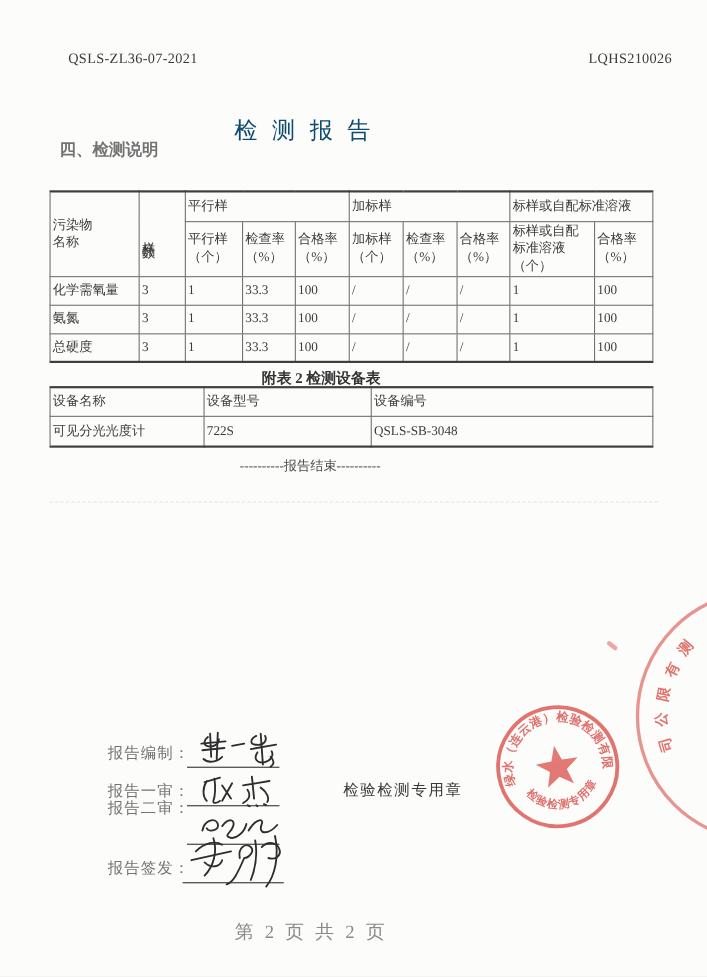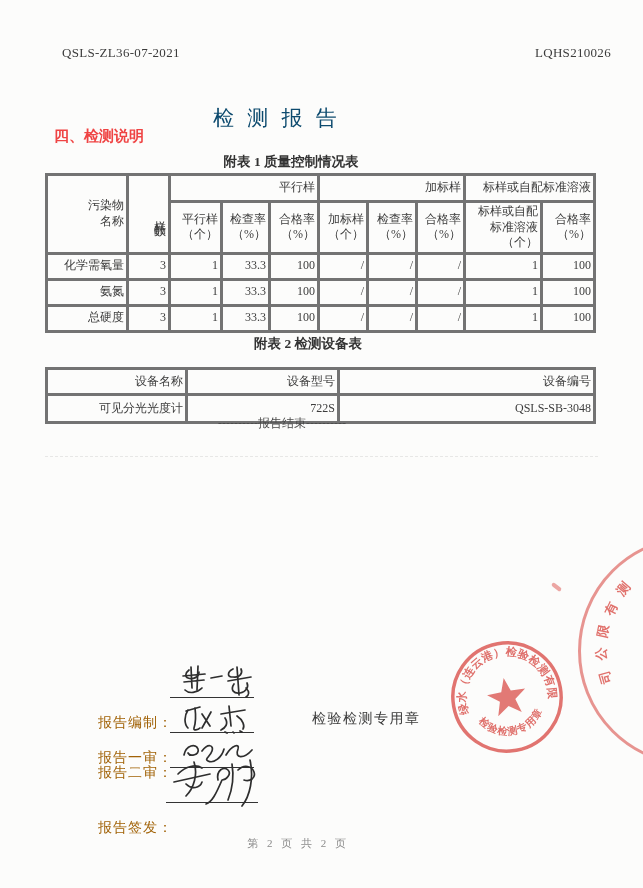--- a/index.html
+++ b/index.html
@@ -6,63 +6,62 @@
   .page{
     position:relative;width:643px;height:888px;margin:0 auto;
     background:#fcfcfb;overflow:hidden;
     font-family:"Liberation Serif","DejaVu Serif",serif;
     color:#3b3b3b;
   }
   .abs{position:absolute;}
   .doc-code{left:62px;top:45px;font-size:13px;letter-spacing:.3px;text-align:center;}
   .report-no{left:503px;top:45px;font-size:13px;letter-spacing:.3px;margin-left:32px;}
   .doc-title{left:213px;top:70px;font-size:21px;font-weight:400;letter-spacing:4px;color:#0c4a6e;margin-top:34px;}
-  .section-heading{left:54px;top:127px;font-size:15px;font-weight:700;color:#ef4444;}
+  .section-heading{left:54px;top:127px;font-size:15px;font-weight:700;color:#737373;}
   .tbl-caption{font-size:13.5px;font-weight:700;color:#333;transform:translateX(-50%);white-space:nowrap;}
   .cap1{left:291px;top:153px;}
-  .cap2{left:308px;top:335px;}
+  .cap2{left:292px;top:335px;}
 
   table.qtable{border-collapse:collapse;table-layout:fixed;font-size:12px;color:#3c3c3c;
     border-top:2.5px solid #3f3f3f;border-bottom:2.5px solid #3f3f3f;}
-  table.qtable td{border:3px solid #737373;text-align:right;vertical-align:middle;
+  table.qtable td{border:1px solid #737373;text-align:left;vertical-align:middle;
     padding:1px 2px;line-height:1.3;white-space:pre-line;overflow:hidden;}
   .t1{left:45px;top:173px;width:548px;}
-  .t2{left:45px;top:367px;width:548px;border-radius:24px;}
+  .t2{left:45px;top:351px;width:548px;border-radius:24px;}
   .vertical-label{writing-mode:vertical-lr;text-orientation:upright;letter-spacing:2px;line-height:1;display:inline-block;}
 
   .end-note{left:282px;top:415px;font-size:12px;transform:translateX(-50%);white-space:nowrap;color:#4a4a4a;}
   .scan-line{left:45px;top:456px;width:553px;border-top:1px dashed rgba(140,140,140,.18);}
 
-  .sig-label{font-size:14px;color:#a16207;letter-spacing:1px;margin-top:38px;}
+  .sig-label{font-size:14px;color:#737373;letter-spacing:1px;}
   .sig-underline{border-bottom:1.5px solid #333;width:84px;height:0;}
   .sig-svg{stroke:#2e2e2e;stroke-width:1.7;fill:none;stroke-linecap:round;stroke-linejoin:round;}
 
   .seal-caption{left:312px;top:710px;font-size:14px;letter-spacing:1.5px;color:#3a3a3a;}
   .date-row{left:315px;top:777px;font-size:14px;color:#3a3a3a;}
   .date-val{text-decoration:underline;text-underline-offset:3px;padding:0 4px;letter-spacing:1px;}
 
   .stamp-main{left:449px;top:639px;width:116px;height:116px;transform:rotate(-10deg);opacity:.92;}
   .stamp-partial{left:578px;top:536px;width:224px;height:224px;border-radius:50%;
     border:3px solid rgba(217,79,73,.6);}
   .pchar{position:absolute;font-size:13px;font-weight:700;color:rgba(217,79,73,.8);font-family:"Liberation Serif",serif;}
   .ink-fleck{left:551px;top:585px;width:11px;height:4px;background:rgba(220,80,75,.5);border-radius:2px;transform:rotate(38deg);}
 
-  .page-footer{left:298px;top:836px;transform:translateX(-50%);font-size:11px;color:#8a8a8a;letter-spacing:3px;white-space:nowrap;}
+  .page-footer{left:283px;top:836px;transform:translateX(-50%);font-size:17px;color:#8a8a8a;letter-spacing:3px;white-space:nowrap;}
 </style>
 </head>
 <body>
 
 <div class="page">
 
   <div class="abs doc-code">QSLS-ZL36-07-2021</div>
   <div class="abs report-no">LQHS210026</div>
   <div class="abs doc-title">检 测 报 告</div>
   <div class="abs section-heading">四、检测说明</div>
 
-  <div class="abs tbl-caption cap1">附表 1 质量控制情况表</div>
   <table class="abs qtable t1">
     <colgroup>
       <col style="width:81px">
         <col style="width:42px">
         <col style="width:52px">
         <col style="width:48px">
         <col style="width:49px">
       <col style="width:49px">
         <col style="width:49px">
         <col style="width:48px">

